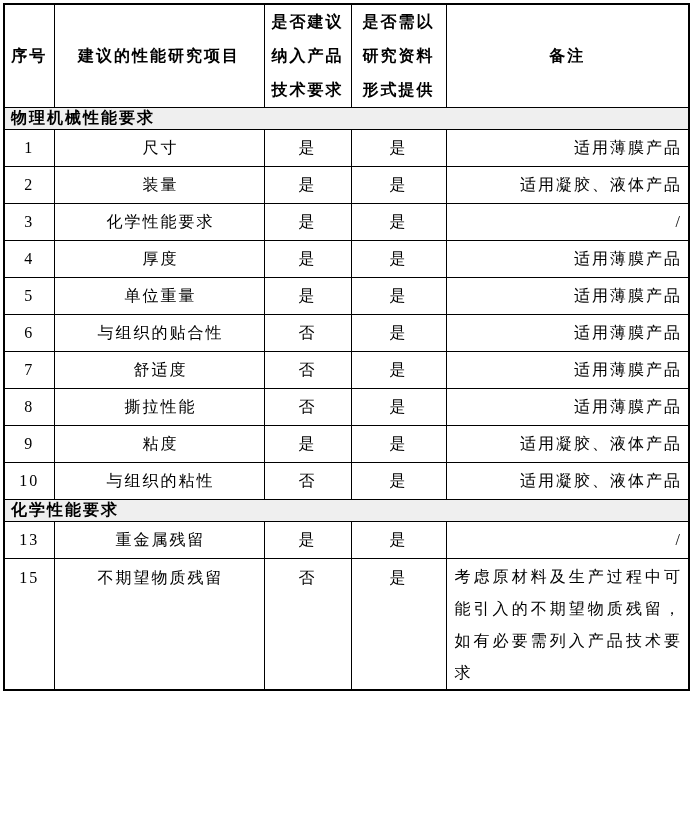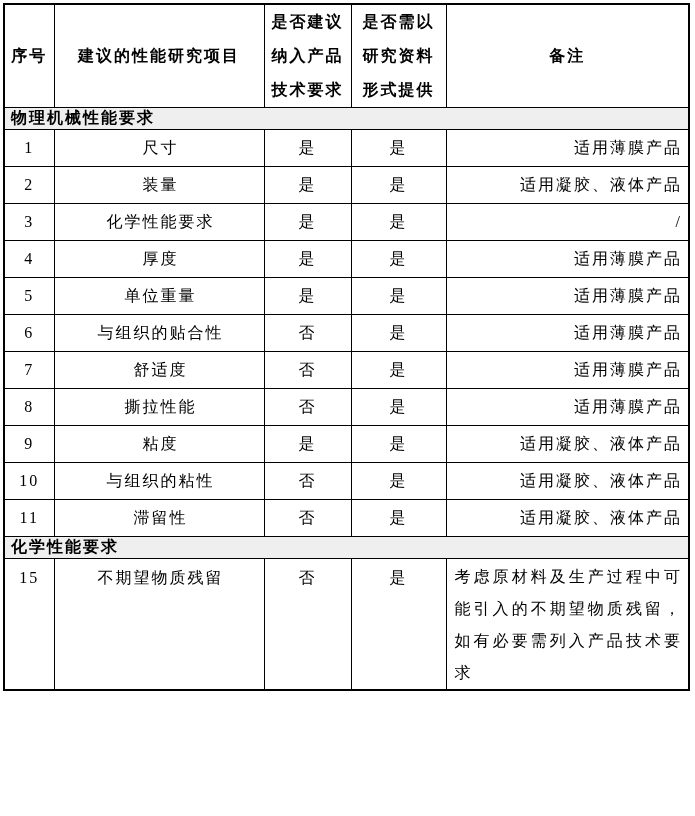--- a/index.html
+++ b/index.html
@@ -166,29 +166,29 @@
           <td class="col-flag">是</td>
           <td class="col-remark">适用凝胶、液体产品</td>
         </tr>
         <tr class="data-row">
           <td class="col-no">10</td>
           <td class="col-item">与组织的粘性</td>
           <td class="col-flag">否</td>
           <td class="col-flag">是</td>
           <td class="col-remark">适用凝胶、液体产品</td>
         </tr>
-        <tr class="data-row">
-          <td class="col-no">11</td>
-          <td class="col-item">滞留性</td>
-          <td class="col-flag">否</td>
-          <td class="col-flag">是</td>
-          <td class="col-remark">适用凝胶、液体产品</td>
-        </tr>
         <tr class="section-row">
           <td colspan="5">化学性能要求</td>
+        </tr>
+        <tr class="data-row">
+          <td class="col-no">13</td>
+          <td class="col-item">重金属残留</td>
+          <td class="col-flag">是</td>
+          <td class="col-flag">是</td>
+          <td class="col-remark">/</td>
         </tr>
         <tr class="data-row row-tall">
           <td class="col-no">15</td>
           <td class="col-item">不期望物质残留</td>
           <td class="col-flag">否</td>
           <td class="col-flag">是</td>
           <td class="col-remark">考虑原材料及生产过程中可能引入的不期望物质残留，如有必要需列入产品技术要求</td>
         </tr>
       </tbody>
   </table>

